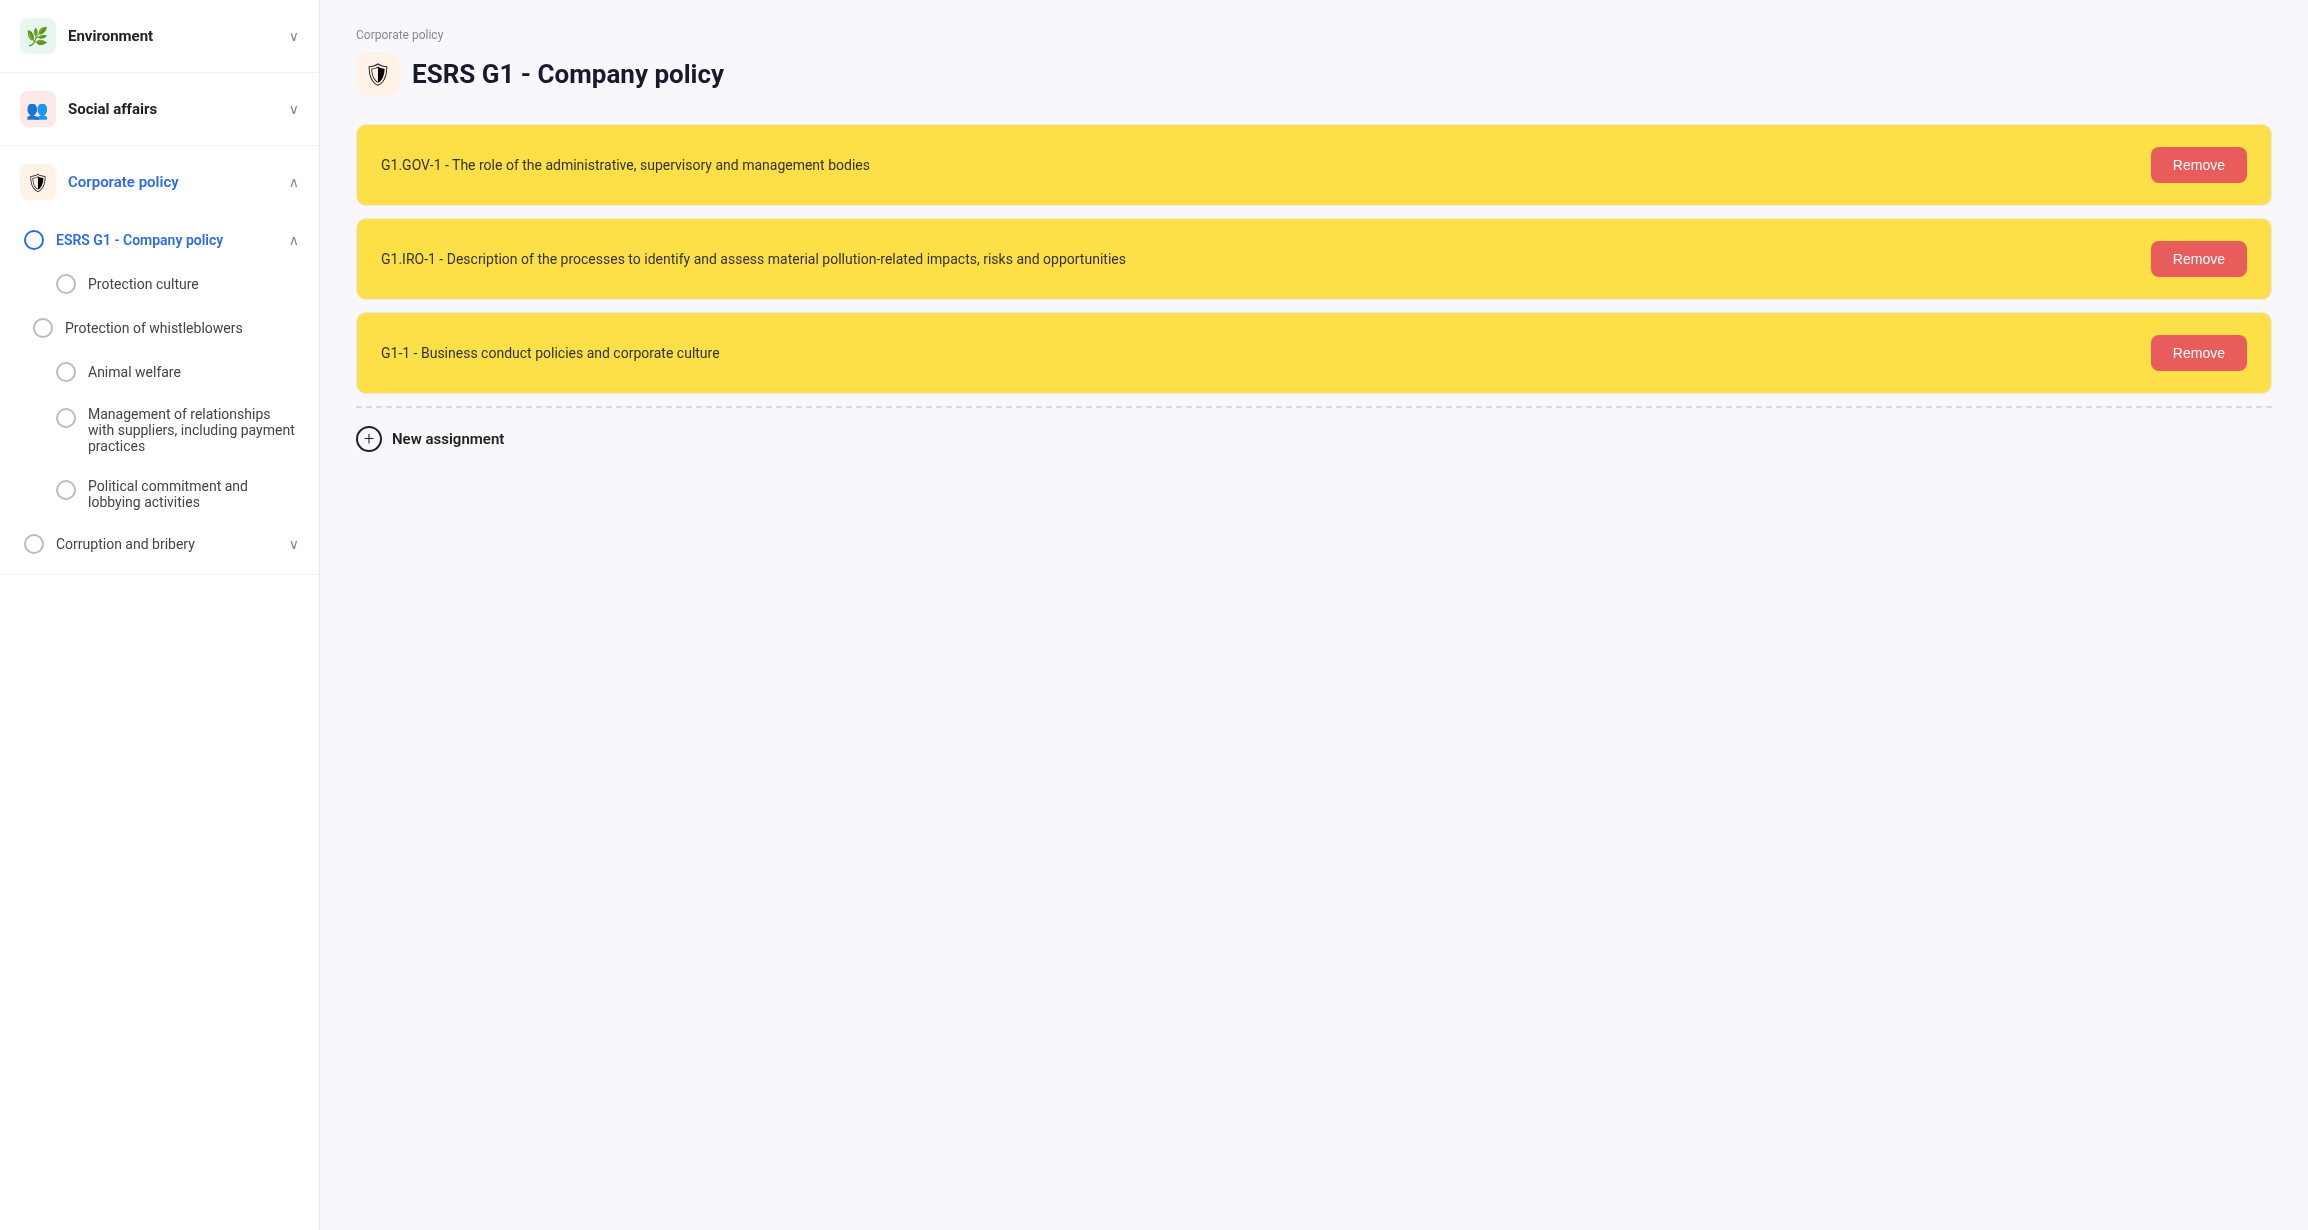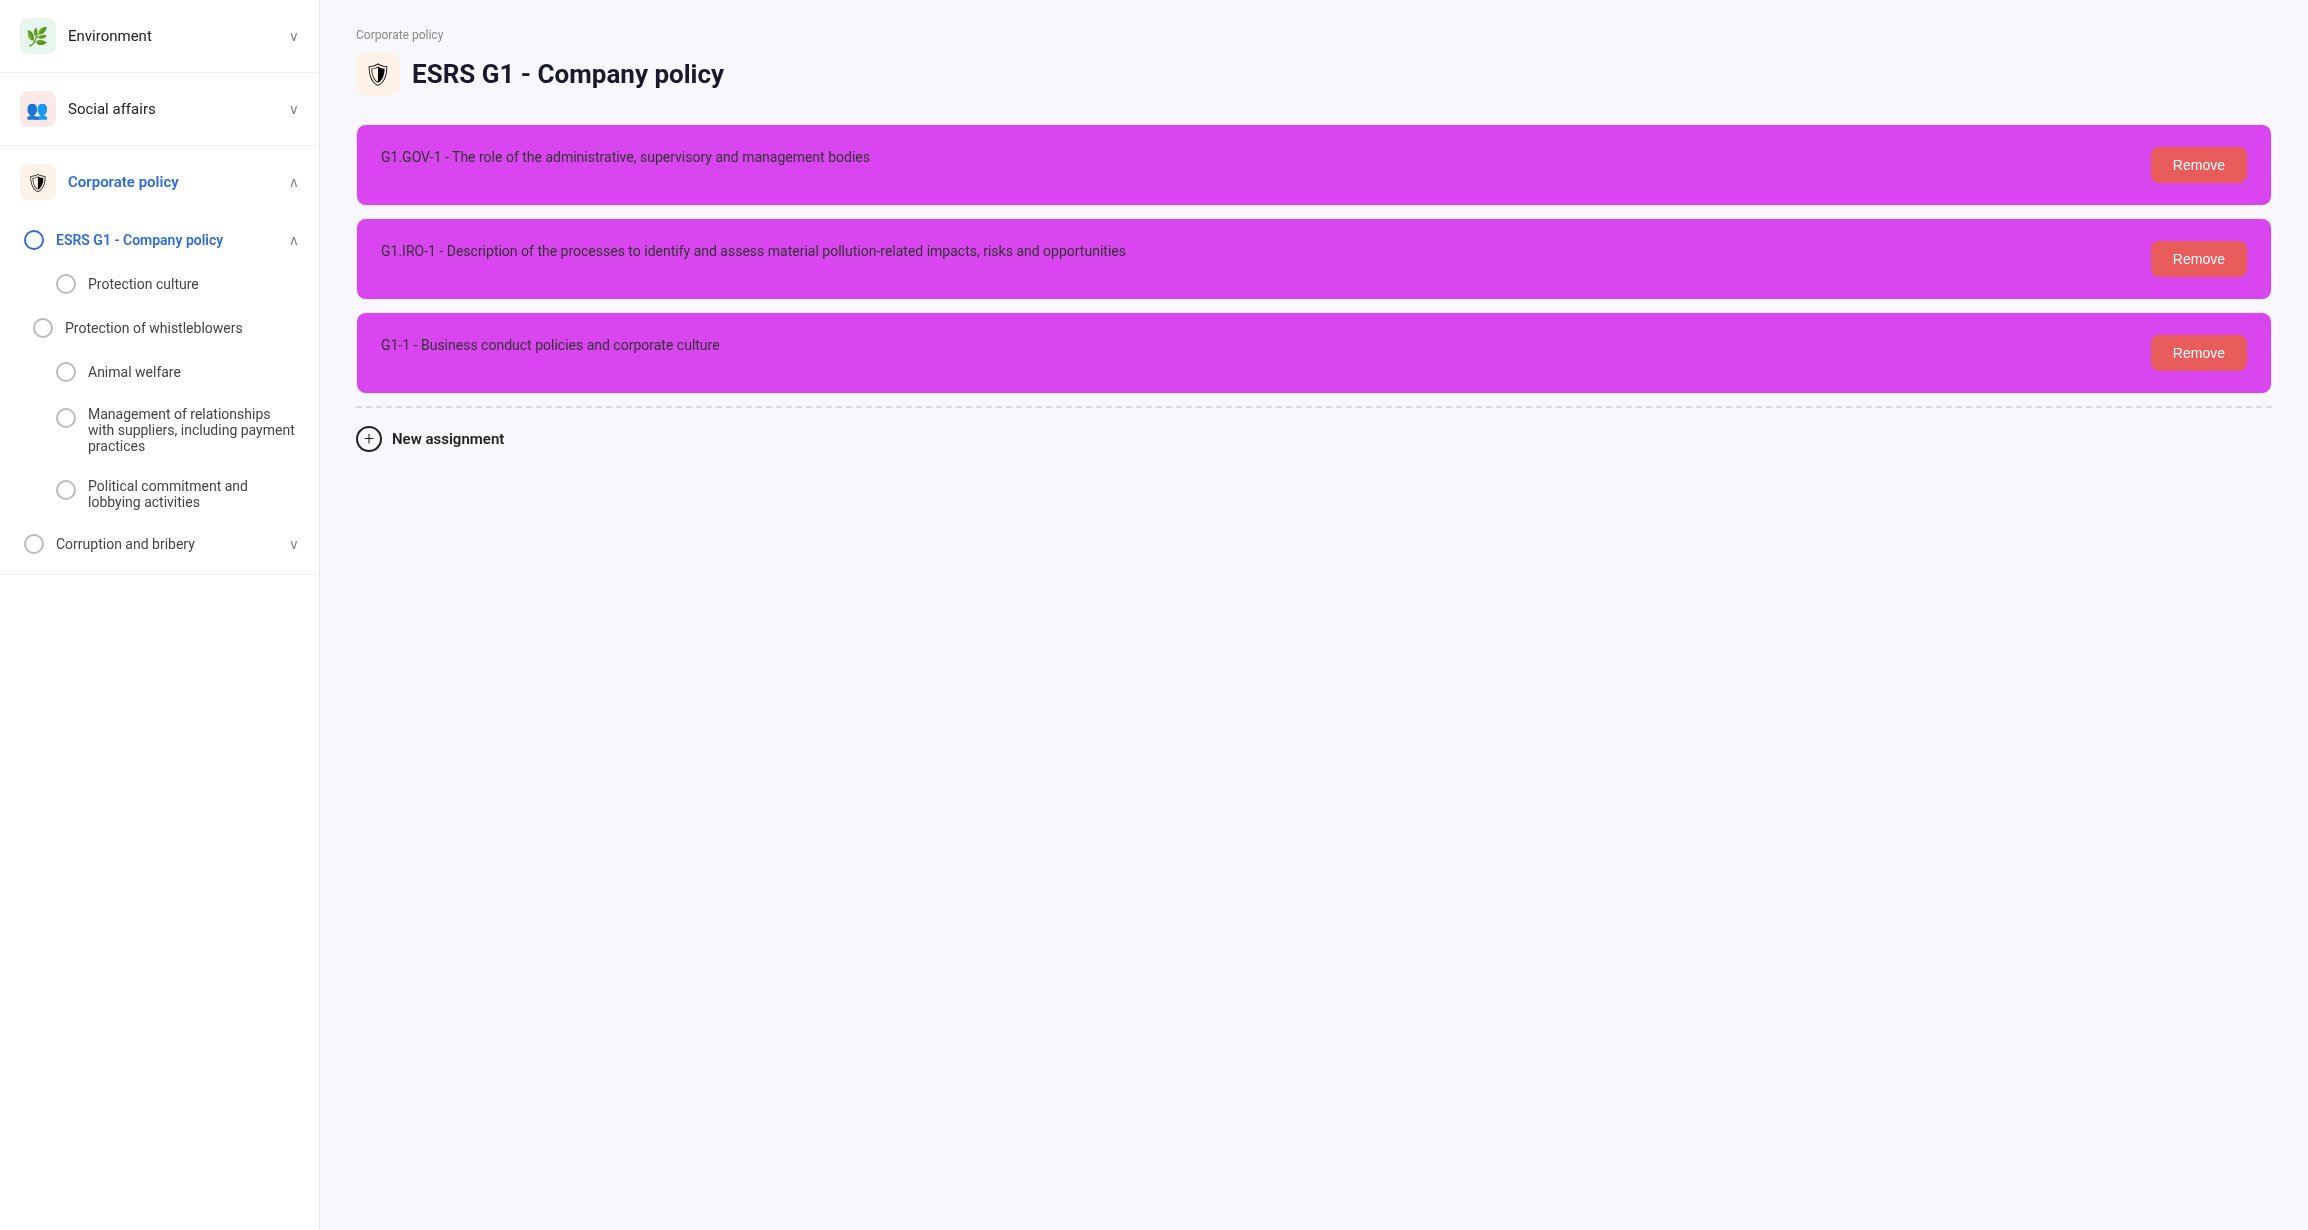--- a/index.html
+++ b/index.html
@@ -49,21 +49,21 @@
       font-size: 18px;
       flex-shrink: 0;
     }
 
     .icon-env { background: #e8f7ee; }
     .icon-social { background: #fde8e8; }
     .icon-corp { background: #fff3e8; }
 
     .sidebar-header-title {
       font-size: 15px;
-      font-weight: 400;
+      font-weight: 700;
       color: #222;
     }
 
     .sidebar-header-title.active {
       color: #2d6be4;
       font-weight: 600;
     }
 
     .chevron {
       font-size: 14px;
@@ -147,26 +147,26 @@
     }
 
     .page-title {
       font-size: 26px;
       font-weight: 700;
       color: #1a1a2e;
     }
 
     
     .assignment-card {
-      background: #d946ef;
+      background: #fde047;
       border: 1px solid #e8e8f0;
       border-radius: 10px;
       padding: 22px 24px;
       display: flex;
-      align-items: flex-start;
+      align-items: center;
       justify-content: space-between;
       margin-bottom: 12px;
     }
 
     .assignment-card-text {
       font-size: 14px;
       color: #333;
       flex: 1;
       margin-right: 24px;
       line-height: 1.5;

